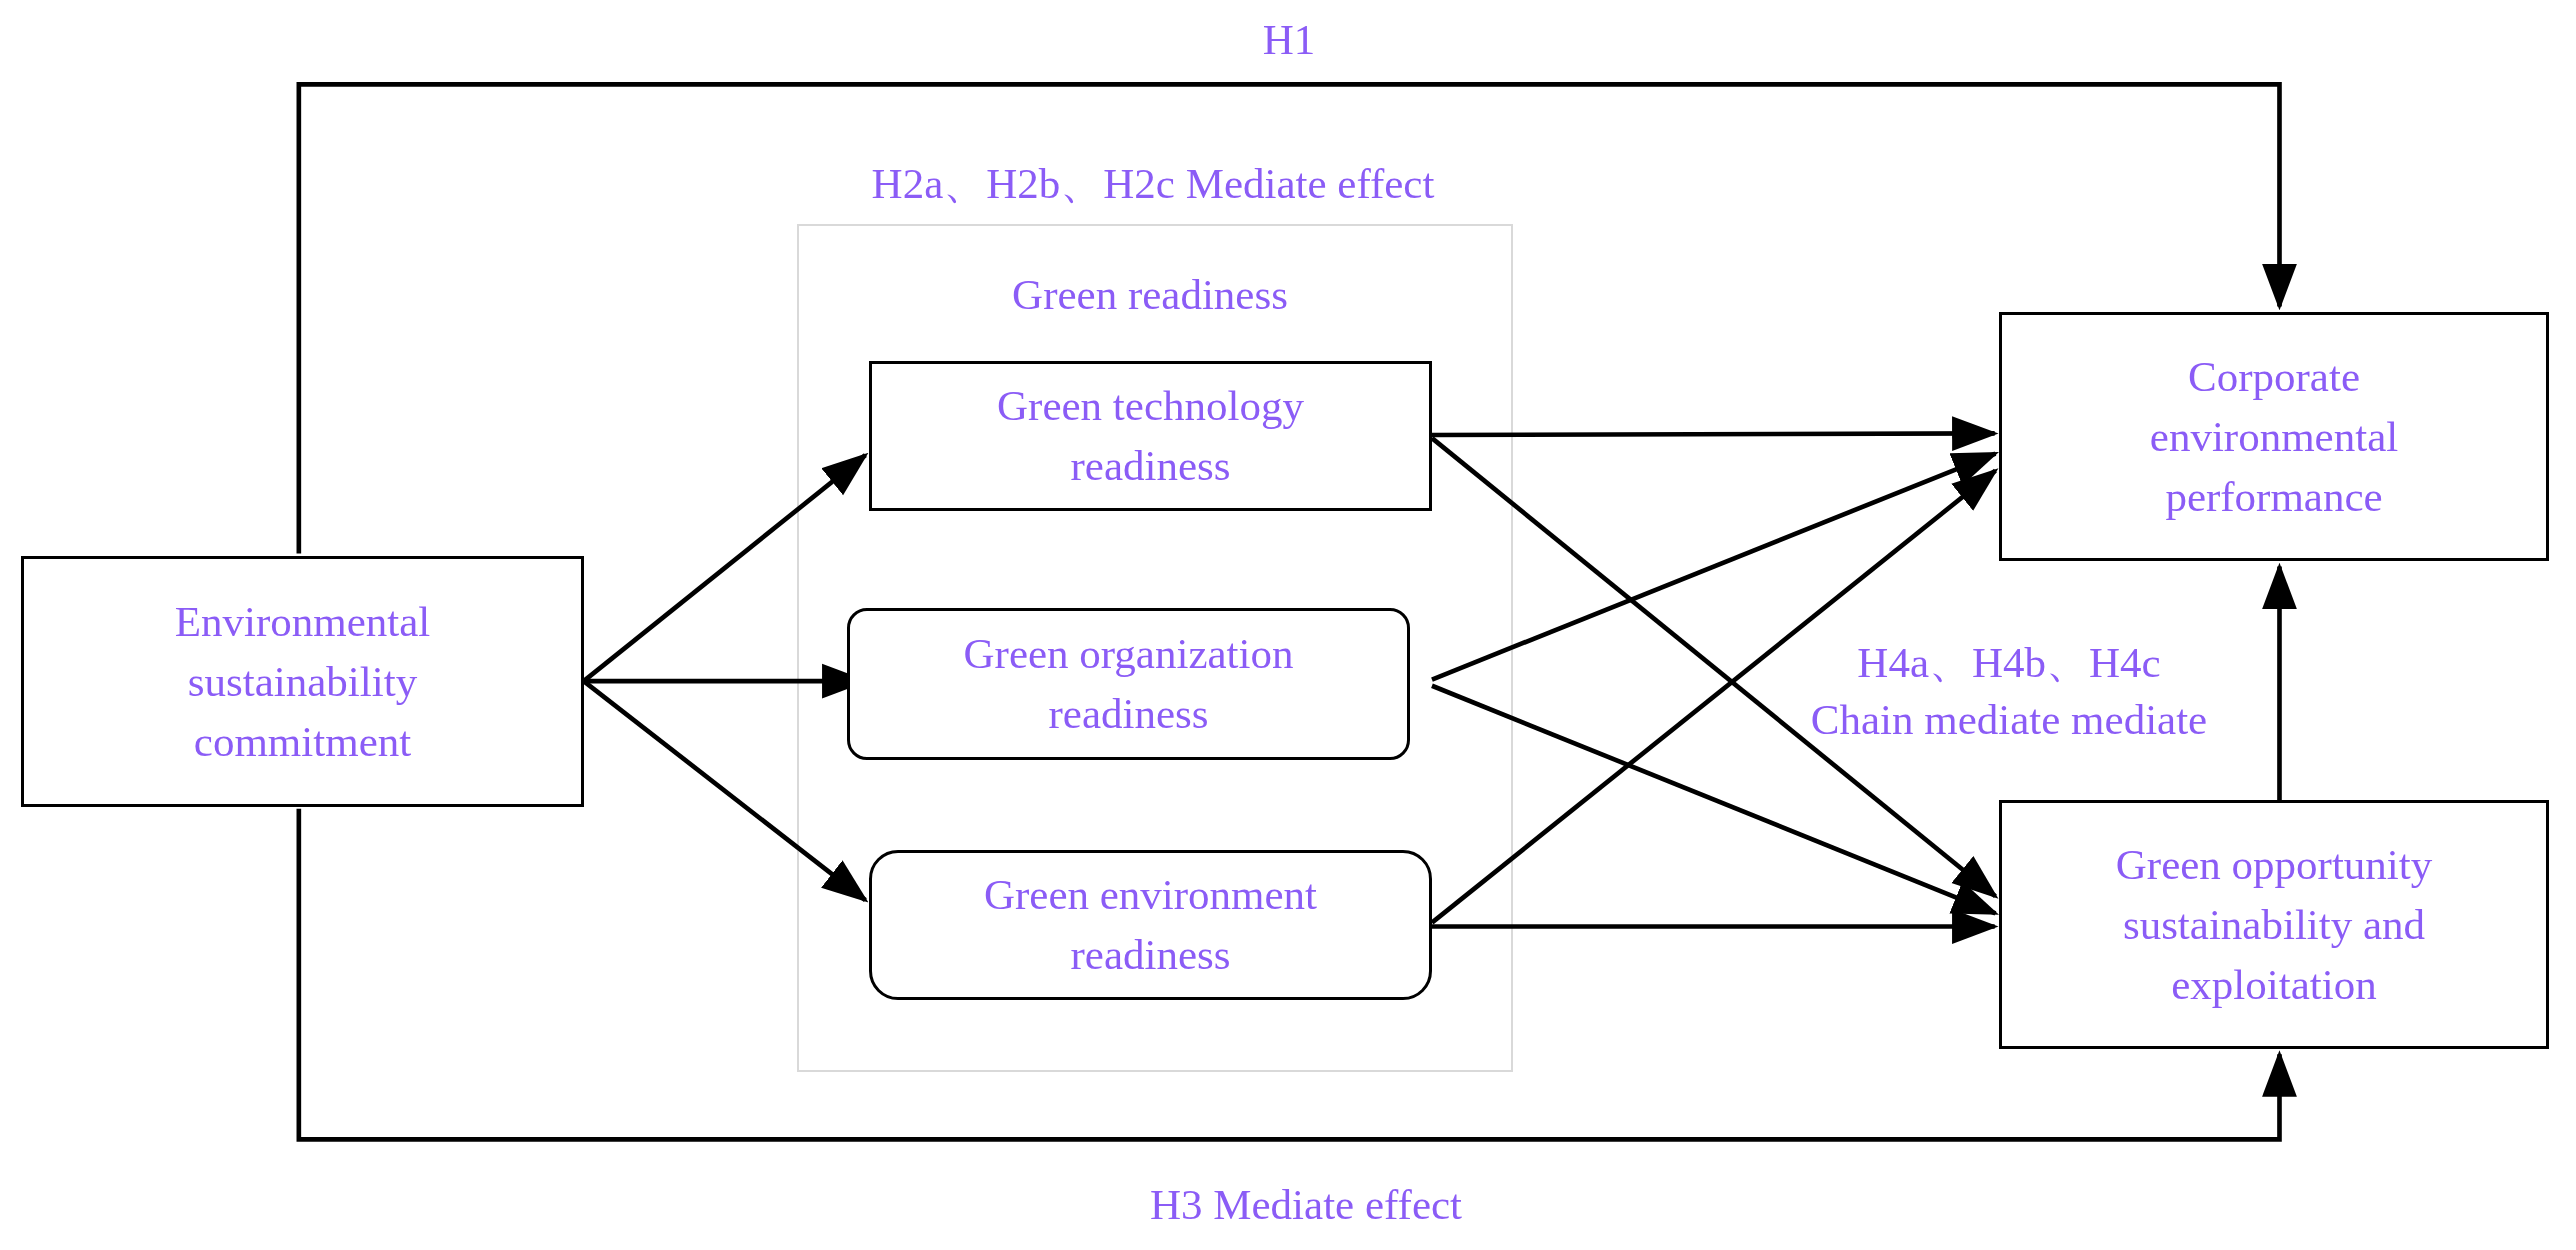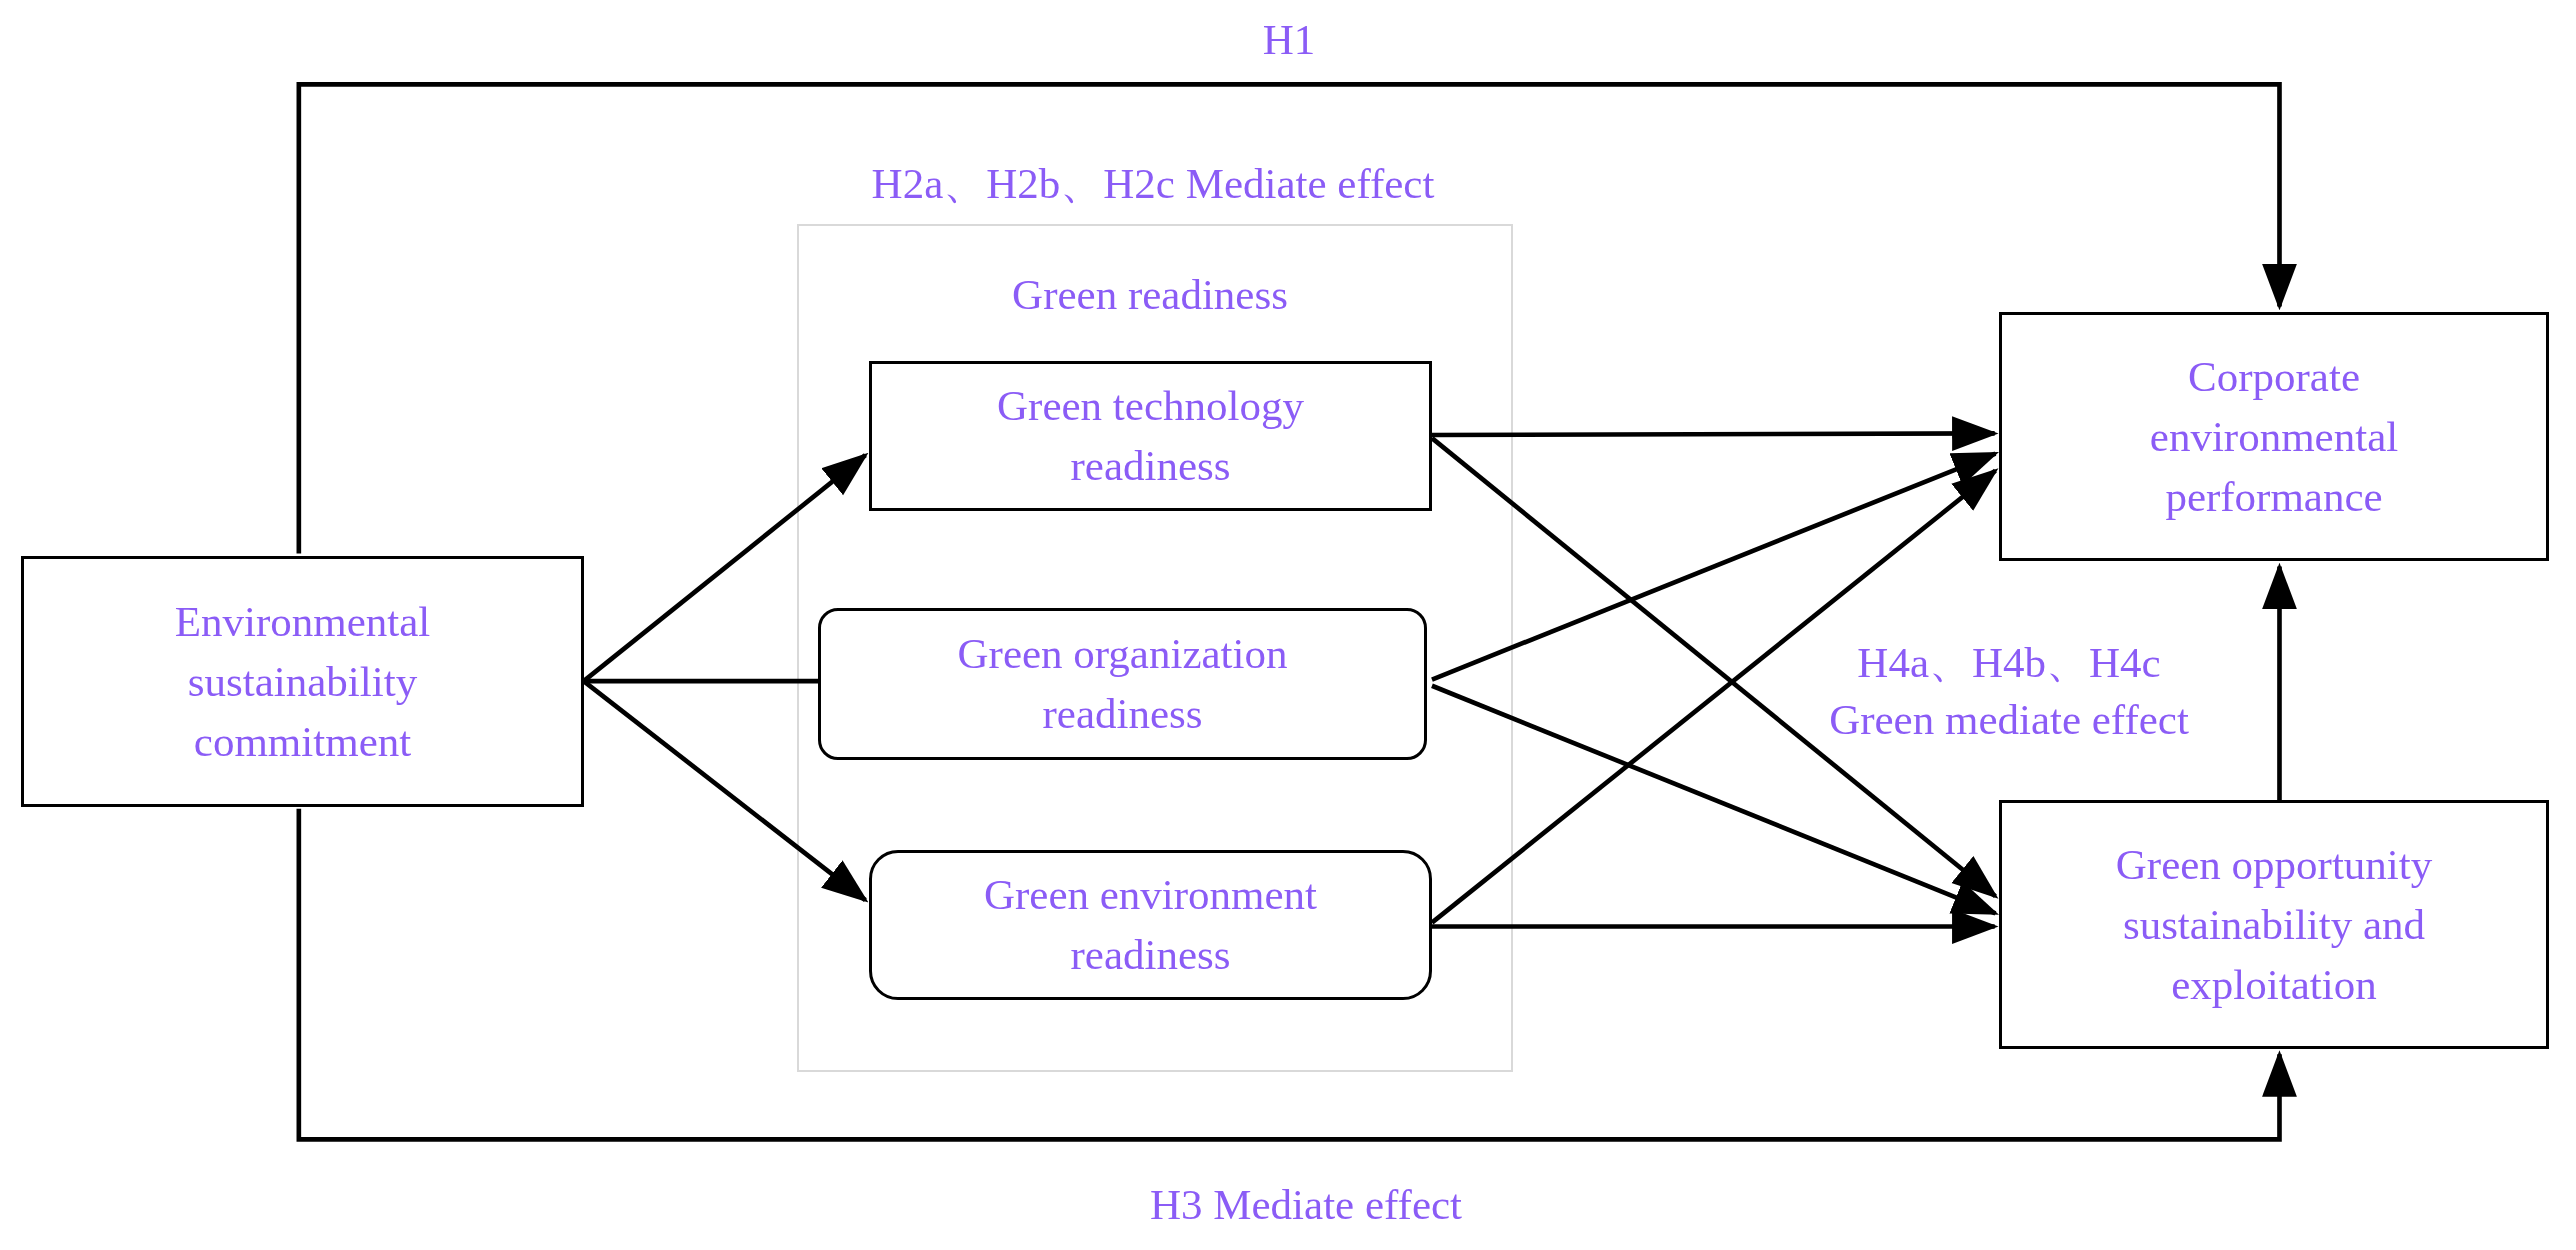--- a/index.html
+++ b/index.html
@@ -19,21 +19,21 @@
     font-size:43px;line-height:60px;
   }
   .node span{display:block;}
   .lbl{
     position:absolute;transform:translate(-50%,-50%);
     font-size:43px;line-height:57px;white-space:nowrap;text-align:center;
   }
   
   .n-esc {left:21px;  top:556px; width:563px;height:251px;}
   .n-gtr {left:869px;top:361px; width:563px;height:150px;}
-  .n-gor {left:818px;top:608px; width:609px;height:152px;border-radius:20px;}
+  .n-gor {left:847px;top:608px; width:563px;height:152px;border-radius:20px;}
   .n-ger {left:869px;top:850px;width:563px;height:150px;border-radius:29px;}
   .n-cep {left:1999px;top:312px; width:550px;height:249px;align-items:center;}
   .n-goie{left:1999px;top:800px;width:550px;height:249px;}
   .lbl-h1 {left:1289px;top:39px;}
   .lbl-h2 {left:1153px;top:183px;}
   .lbl-grt{left:1150px;top:294px;}
   .lbl-h4 {left:2009px;top:691px;}
   .lbl-h3 {left:1306px;top:1204px;}
 </style>
 </head>
@@ -66,21 +66,21 @@
     <polyline points="1850,886 2578,1180" marker-end="url(#ah)"></polyline>
     <polyline points="1850,1192 2578,608" marker-end="url(#ah)"></polyline>
     <polyline points="1850,1197 2577,1197" marker-end="url(#ah)"></polyline>
   </svg>
 
   <div class="lbl lbl-h1">H1</div>
   <div class="lbl lbl-h2">H2a、H2b、H2c Mediate effect</div>
   <div class="lbl lbl-grt">Green readiness</div>
   <div class="lbl lbl-h4">
     <span style="display:block;">H4a、H4b、H4c</span>
-    <span style="display:block;">Green mediate effect</span>
+    <span style="display:block;">Chain mediate mediate</span>
   </div>
   <div class="lbl lbl-h3">H3 Mediate effect</div>
 
   <div class="node n-esc">
     <div>
       <span>Environmental</span>
       <span>sustainability</span>
       <span>commitment</span>
     </div>
   </div>

